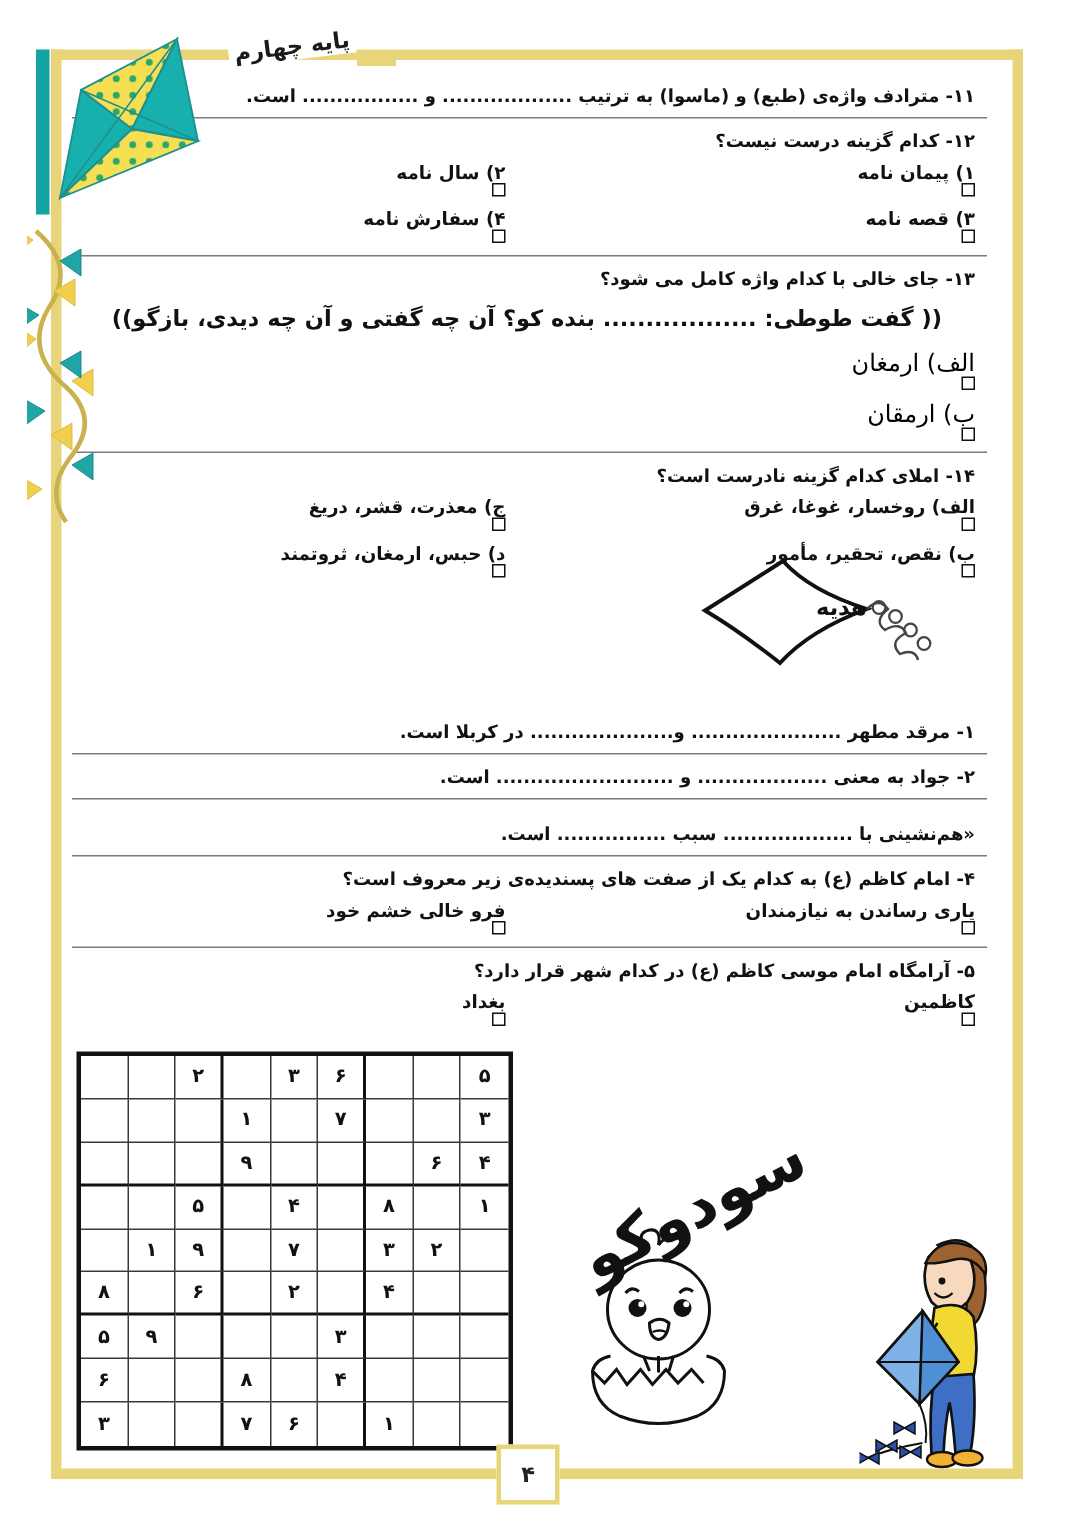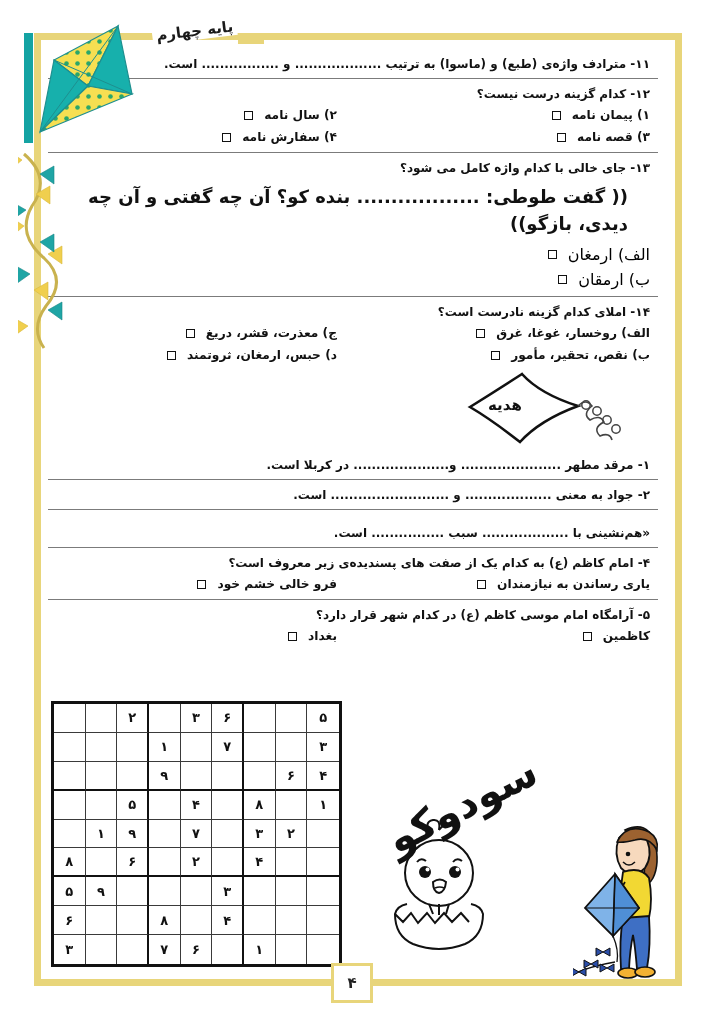--- a/index.html
+++ b/index.html
@@ -68,37 +68,37 @@
     font-size: 12px; color: #111; font-weight: bold;
     line-height: 1.5;
     padding-right: 8px;
   }
   .q-row { padding: 3px 0 2px 0; }
   .hr { border: 0; border-top: 1.3px solid #7b7b7b; margin: 3px 0 3px 0; width: 100%; }
   .opts {
     display: flex; font-size: 12.2px; font-weight: bold; color: #111;
     padding: 5px 8px 3px 0;
   }
-  .opt { display: flex; align-items: center; gap: 11px; }
+  .opt { display: flex; align-items: flex-start; gap: 0; flex-direction: column; }
   .cbox {
     display: inline-block; width: 9px; height: 9px;
     border: 1.3px solid #111; background: #fff; flex: none;
   }
   .opt-a { width: 52%; }
   .opt-b { width: 48%; }
   .quote-line {
-    font-size: 18px; font-weight: bold; color: #111;
+    font-size: 15px; font-weight: bold; color: #111;
     padding: 6px 30px 4px 0; line-height: 1.5;
   }
   .stacked-opt { padding: 4px 8px 2px 0; font-size: 16px; font-weight: normal; }
 
   
   .hadiah-wrap { position: absolute; left: 466px; top: 372px; width: 180px; height: 72px; z-index: 4; }
   .hadiah-label {
-    position: absolute; left: 488px; top: 396px;
+    position: absolute; left: 544px; top: 396px;
     font-size: 15px; font-weight: bold; color: #111;
     z-index: 5;
   }
 
   
   .sudoku {
     position: absolute; left: 51px; top: 701px;
     width: 291px; height: 266px;
     border: 3.5px solid #111;
     background: #fff;

